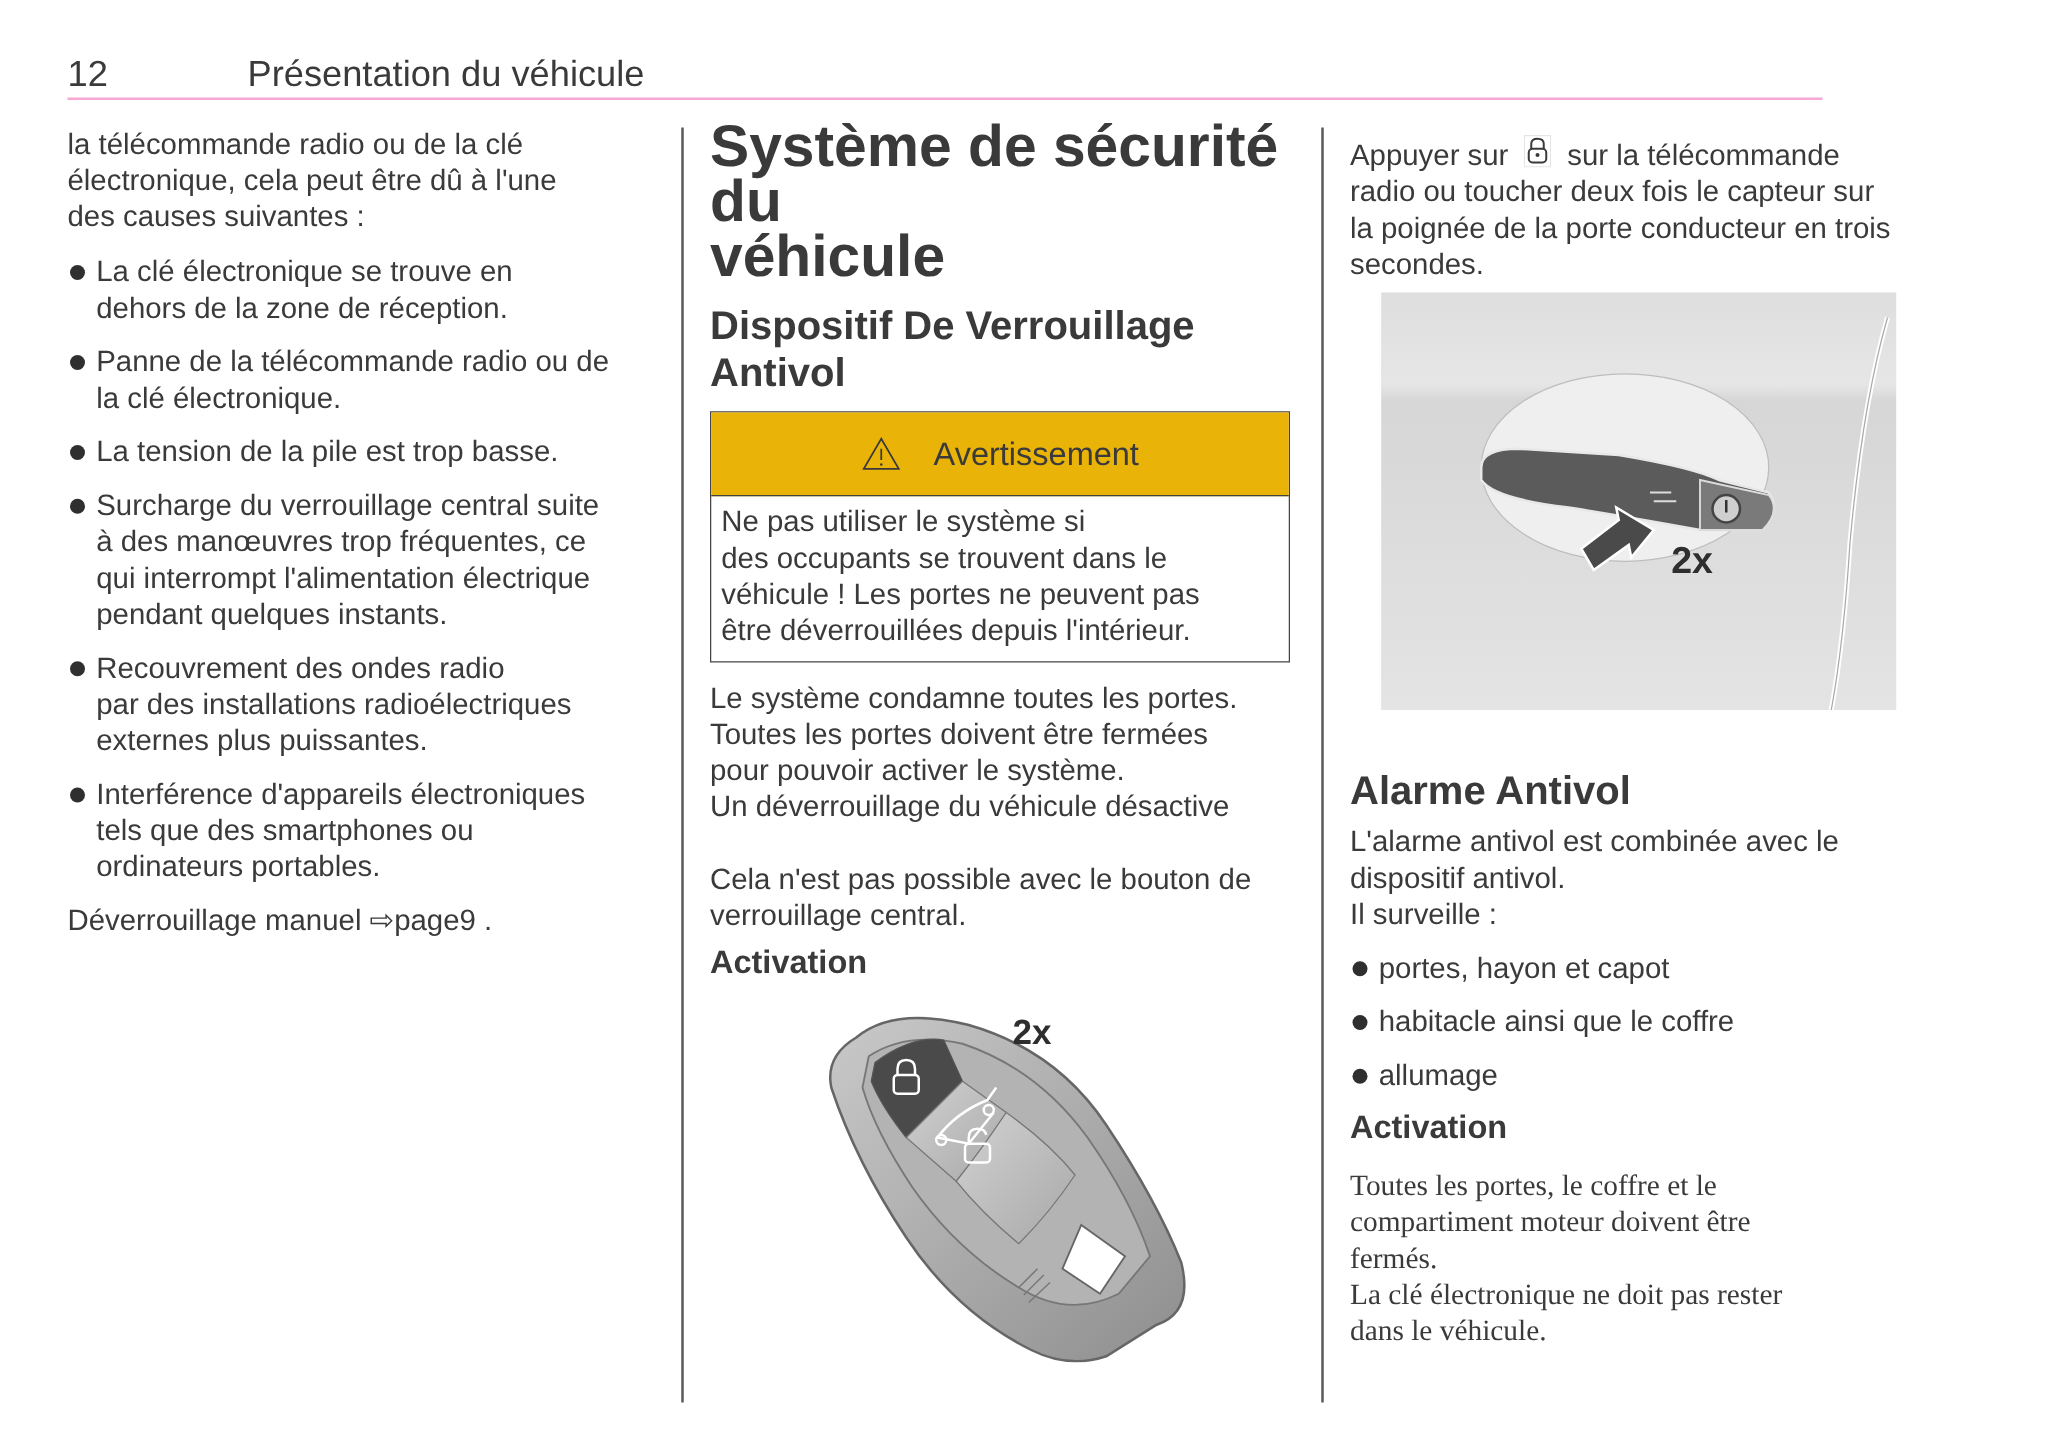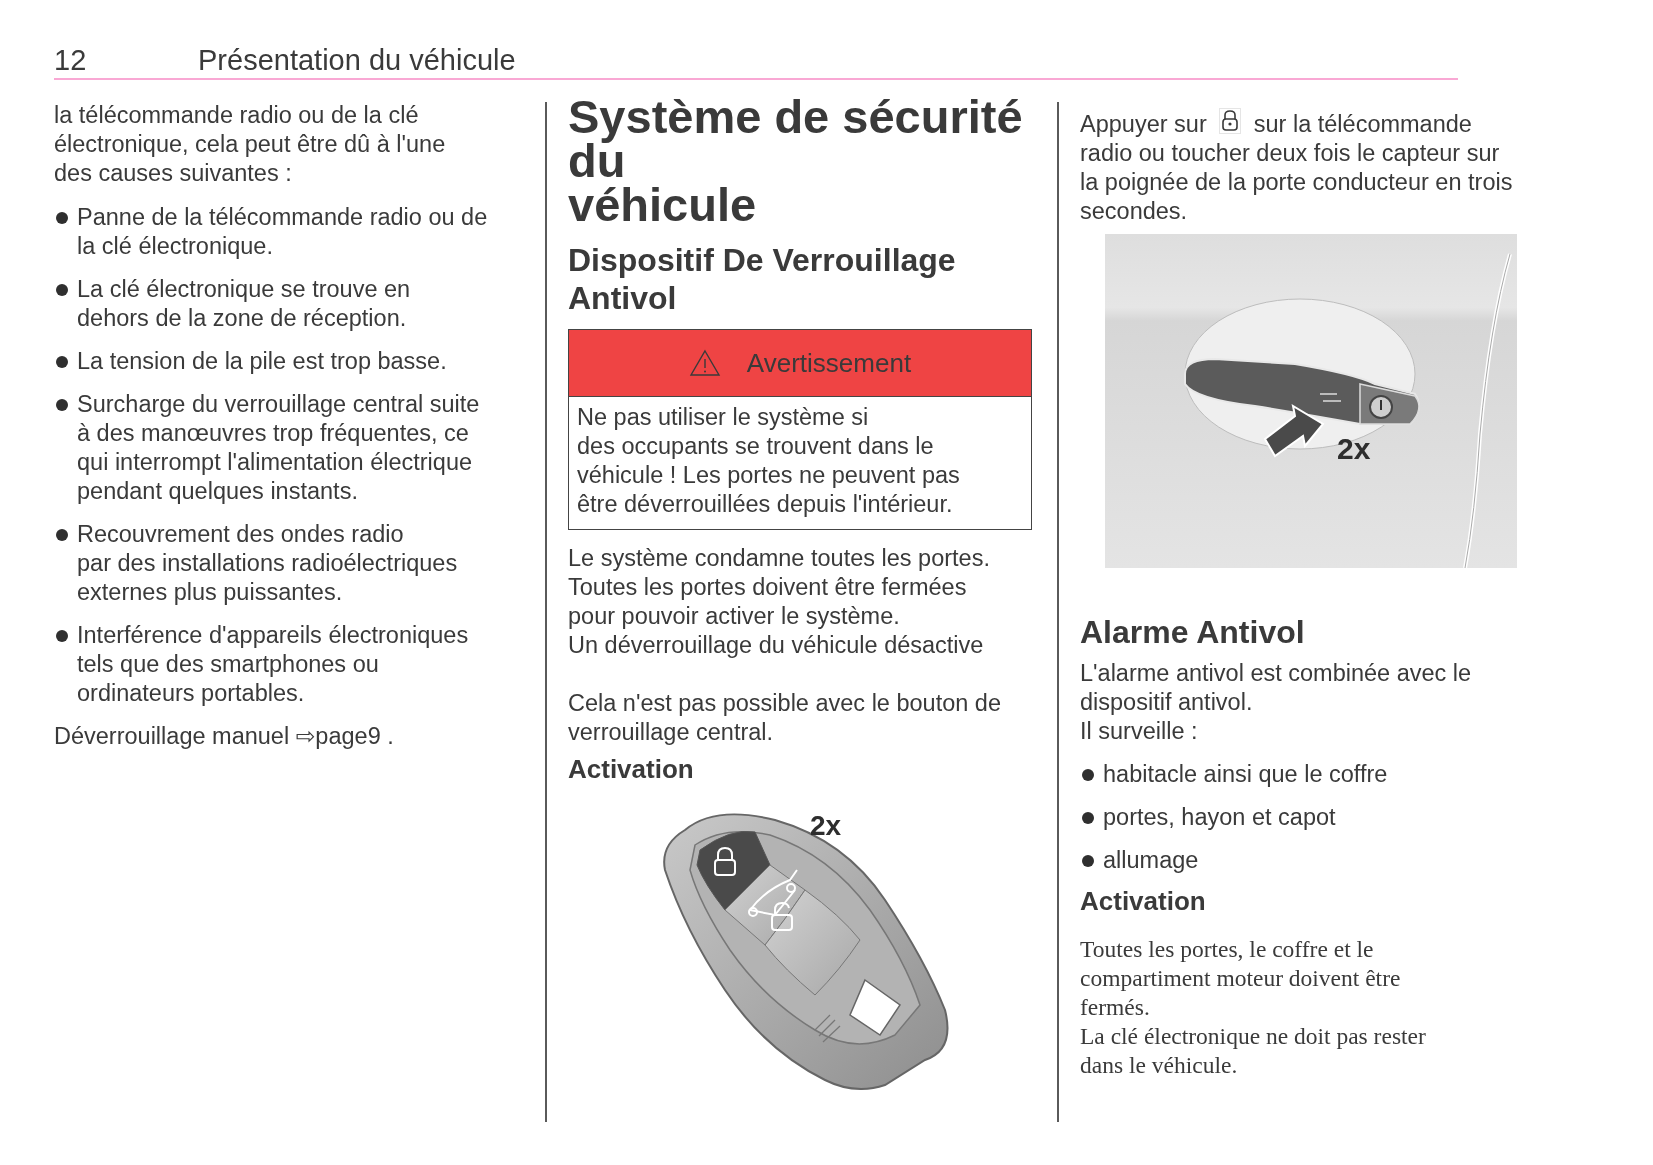--- a/index.html
+++ b/index.html
@@ -13,21 +13,21 @@
     .divider { position: absolute; width: 2px; background: #5a5a5a; }
     .col { position: absolute; font-size: 23.5px; line-height: 29px; color: #3a3a3a; }
     .col p { margin: 0; }
     .bullets { list-style: none; margin: 0; padding: 0; }
     .bullets li { position: relative; padding-left: 23px; }
     .bullets li .dot { position: absolute; left: 2px; top: 9px; width: 12px; height: 12px; border-radius: 50%; background: #2f2f2f; }
     .h1 { font-size: 47px; line-height: 44px; color: #3a3a3a; margin: 0; }
     .h2 { font-size: 32px; line-height: 38px; color: #3a3a3a; margin: 0; }
     .h3 { font-size: 26px; line-height: 32px; color: #3a3a3a; margin: 0; }
     .warning { border: 1.5px solid #444; margin: 0; }
-    .warning-head { background: #ef4444; border-bottom: 1.5px solid #444; height: 66px; display: flex; align-items: center; justify-content: center; font-size: 26px; color: #3a3a3a; gap: 20px; }
+    .warning-head { background: #eab308; border-bottom: 1.5px solid #444; height: 66px; display: flex; align-items: center; justify-content: center; font-size: 26px; color: #3a3a3a; gap: 20px; }
     .warning-head svg { margin-right: 6px; }
     .warning-body { padding: 6px 8px 10px 8px; font-size: 23.5px; line-height: 29px; }
     .inline-icon { display: inline-block; vertical-align: -2px; margin: 0 6px; }
   </style>
 </head>
 <body>
 
 <div class="header">
   <span class="page-num">12</span>
   <span class="section-title">Présentation du véhicule</span>
@@ -38,27 +38,27 @@
 
 <div class="col" style="left:54px; top:101px; width:480px;">
   <p>
     <span>la télécommande radio ou de la clé</span><br>
     <span>électronique, cela peut être dû à l'une</span><br>
     <span>des causes suivantes :</span>
   </p>
   <ul class="bullets" style="margin-top:15px;">
     <li style="margin-bottom:14px;">
       <span class="dot"></span>
+      <span>La clé électronique se trouve en</span><br>
+      <span>dehors de la zone de réception.</span>
+    </li>
+    <li style="margin-bottom:14px;">
+      <span class="dot"></span>
       <span>Panne de la télécommande radio ou de</span><br>
       <span>la clé électronique.</span>
-    </li>
-    <li style="margin-bottom:14px;">
-      <span class="dot"></span>
-      <span>La clé électronique se trouve en</span><br>
-      <span>dehors de la zone de réception.</span>
     </li>
     <li style="margin-bottom:14px;">
       <span class="dot"></span>
       <span>La tension de la pile est trop basse.</span>
     </li>
     <li style="margin-bottom:14px;">
       <span class="dot"></span>
       <span>Surcharge du verrouillage central suite</span><br>
       <span>à des manœuvres trop fréquentes, ce</span><br>
       <span>qui interrompt l'alimentation électrique</span><br>
@@ -204,25 +204,25 @@
 <div class="col" style="left:1080px; top:613px; width:480px;">
   <h2 class="h2">Alarme Antivol</h2>
   <p style="margin-top:8px;">
     <span>L'alarme antivol est combinée avec le</span><br>
     <span>dispositif antivol.</span><br>
     <span>Il surveille :</span>
   </p>
   <ul class="bullets" style="margin-top:14px;">
     <li style="margin-bottom:14px;">
       <span class="dot"></span>
+      <span>portes, hayon et capot</span>
+    </li>
+    <li style="margin-bottom:14px;">
+      <span class="dot"></span>
       <span>habitacle ainsi que le coffre</span>
-    </li>
-    <li style="margin-bottom:14px;">
-      <span class="dot"></span>
-      <span>portes, hayon et capot</span>
     </li>
     <li style="margin-bottom:10px;">
       <span class="dot"></span>
       <span>allumage</span>
     </li>
   </ul>
   <h3 class="h3">Activation</h3>
   <p style="margin-top:18px;font-family:Liberation Serif, serif;">
     <span>Toutes les portes, le coffre et le</span><br>
     <span>compartiment moteur doivent être</span><br>

